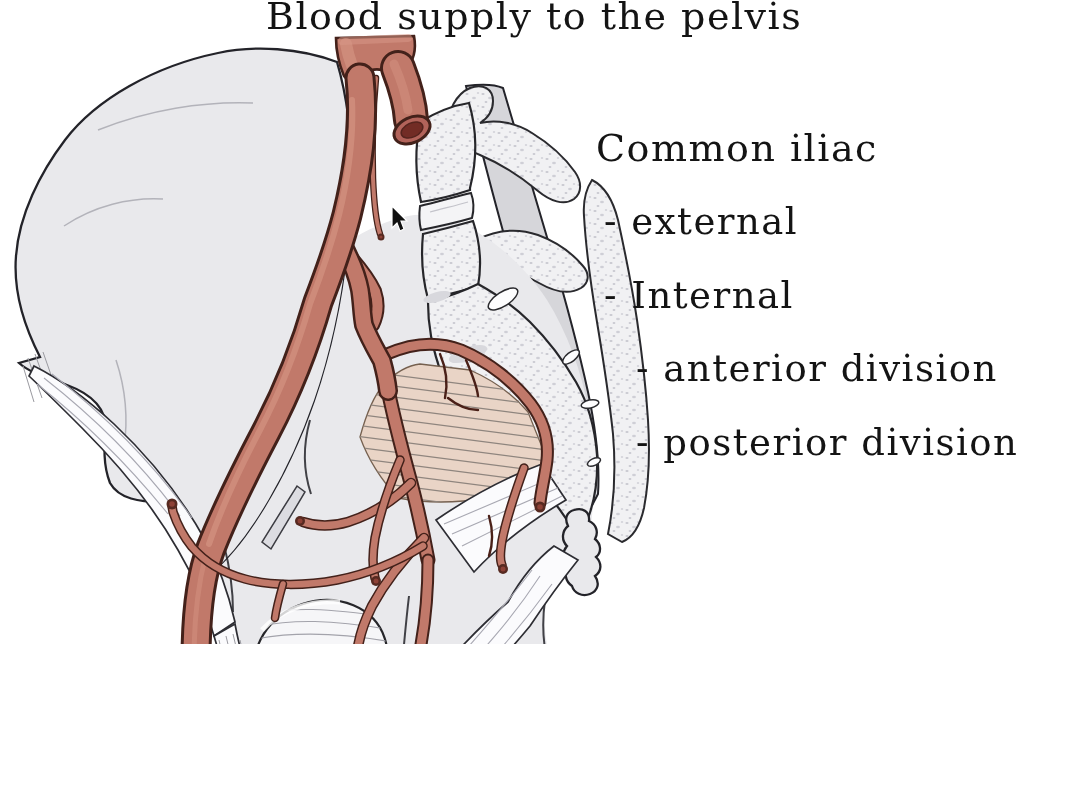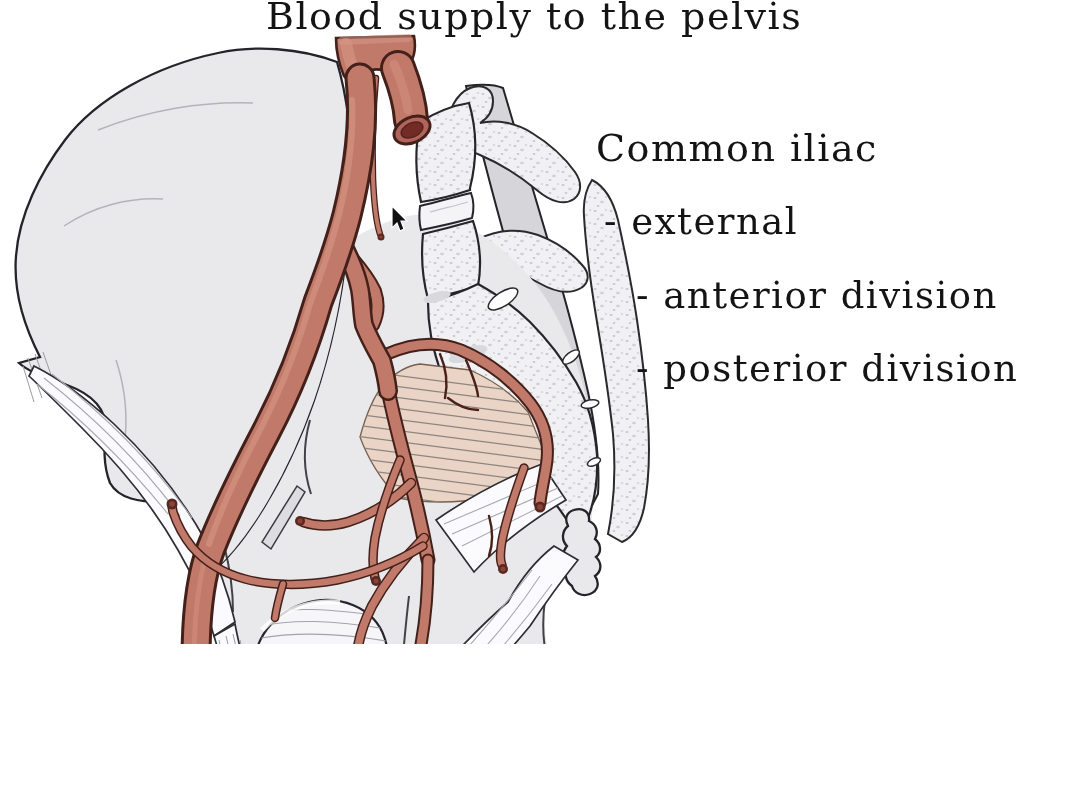--- a/index.html
+++ b/index.html
@@ -295,17 +295,18 @@
   <g>
     <polygon points="392,206 392,228 397,223 400,231 404,229 401,221 407,221" fill="#101010" stroke="#ffffff" stroke-width="1.2"></polygon>
   </g>
 </svg>
 
 <div class="title">Blood supply to the pelvis</div>
 
 <div class="annotation">
   <div class="head">Common iliac</div>
   <div class="line ind1">- external</div>
+  <div class="line ind1">- Internal</div>
   <div class="line ind2">- anterior division</div>
   <div class="line ind2">- posterior division</div>
 </div>
 
 </div>
 
 </body></html>

